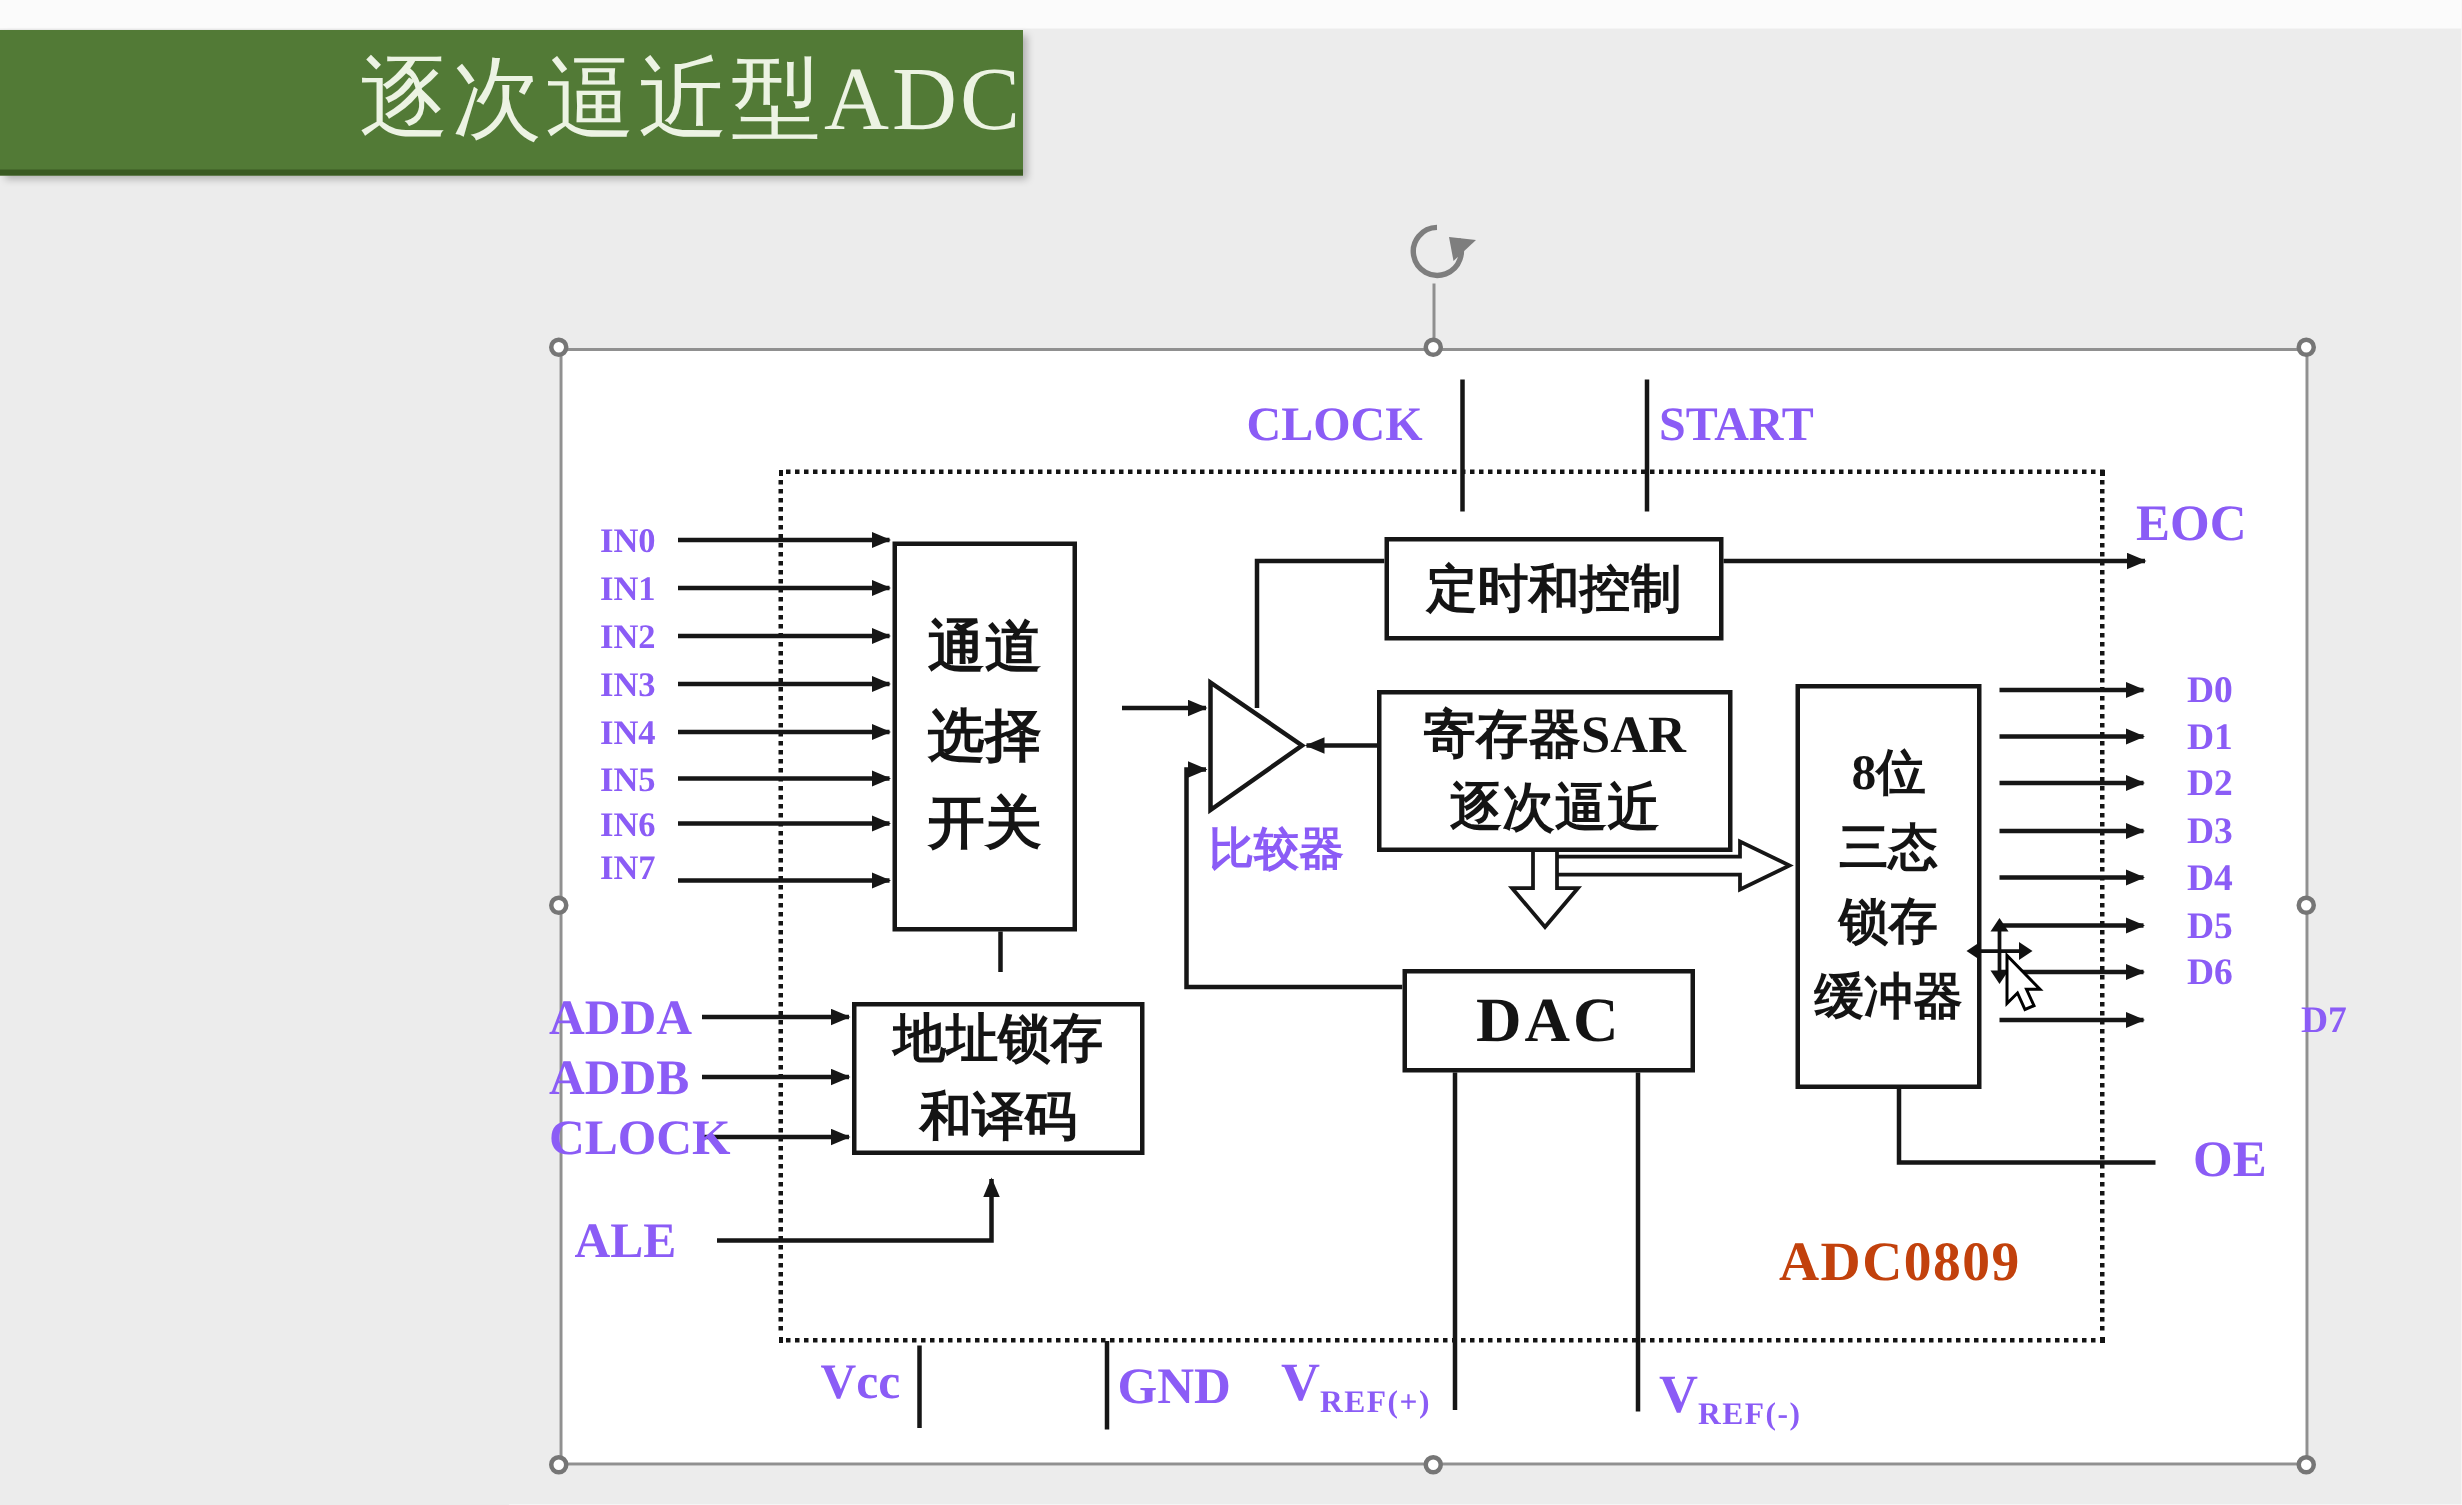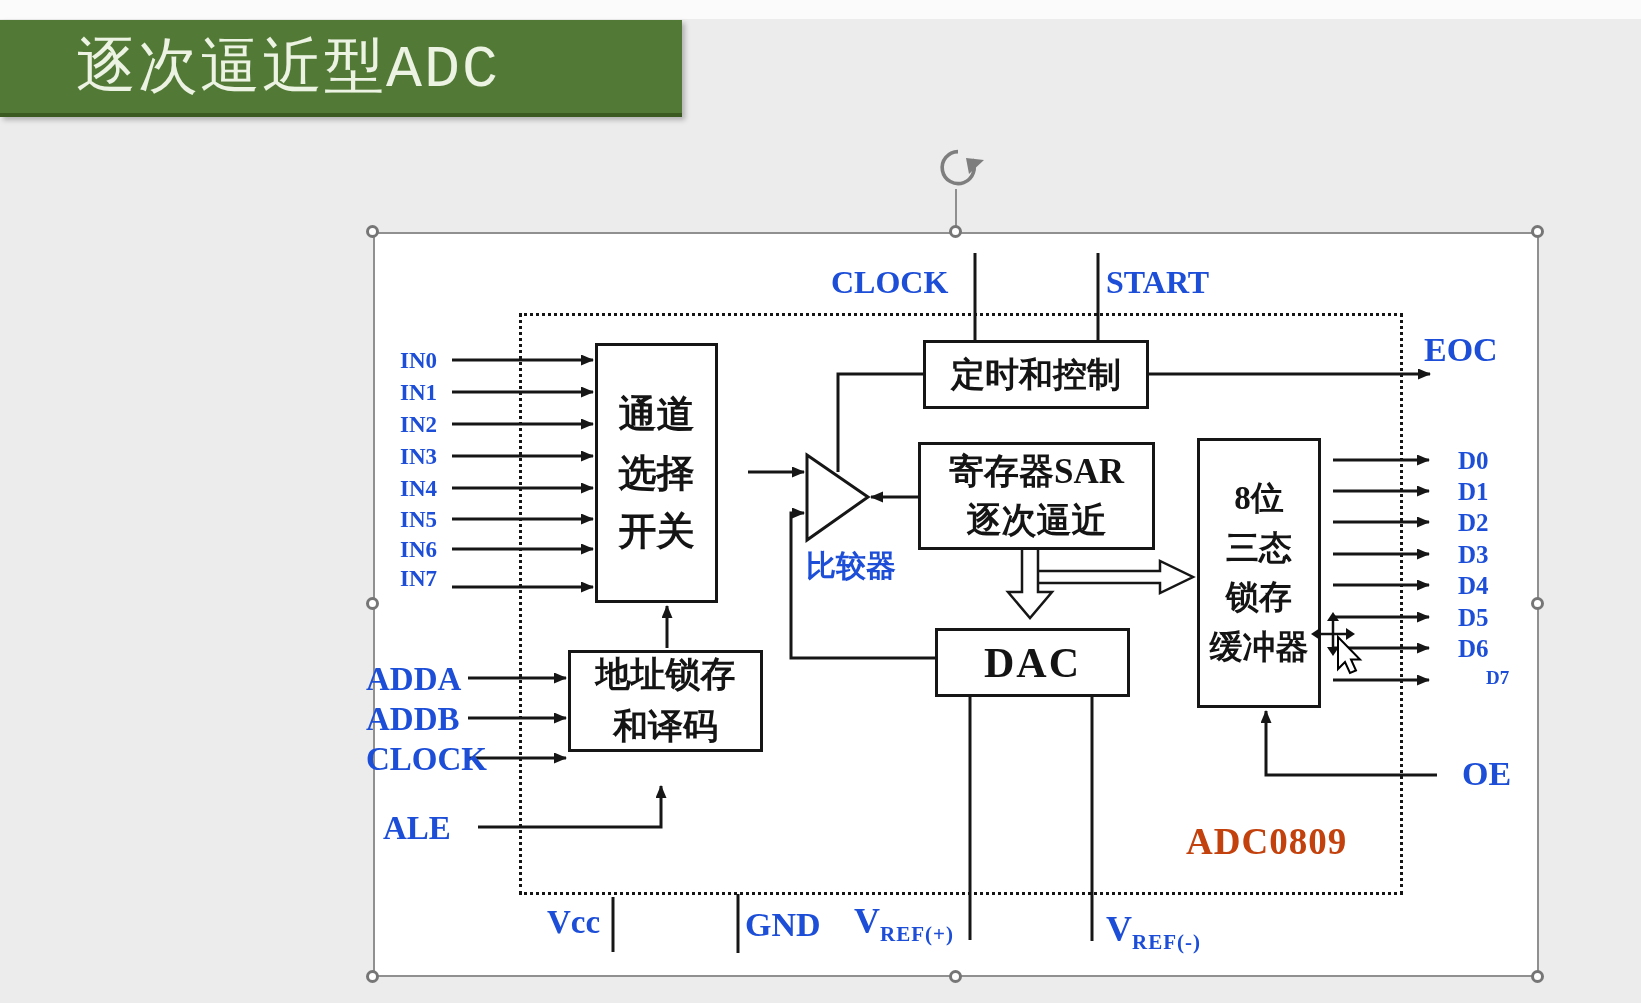--- a/index.html
+++ b/index.html
@@ -7,21 +7,22 @@
     width:1641px;height:1003px;position:relative;overflow:hidden;
     background:#ececec;
     font-family:"Liberation Serif","DejaVu Serif",serif;
   }
   .topstrip{position:absolute;left:0;top:0;width:1641px;height:19px;background:#fbfbfb;}
   .banner{
     position:absolute;left:0;top:20px;width:682px;height:97px;
     background:#527a36;border-bottom:4px solid #3a5a22;box-sizing:border-box;
     box-shadow:3px 3px 5px rgba(0,0,0,0.25);
     display:flex;align-items:center;
-    font-family:Liberation Mono, monospace;
+    font-family:Liberation Serif, serif;
+    justify-content:flex-end;
   }
   .banner span{
     color:#ecf3e3;font-size:60px;letter-spacing:2px;padding-left:76px;white-space:nowrap;
   }
   
   .sel-frame{
     position:absolute;left:373px;top:232px;width:1166px;height:745px;
     background:#ffffff;border:2px solid #909090;box-sizing:border-box;
   }
   .hdl{
@@ -32,23 +33,23 @@
   
   .dotted-border{
     position:absolute;left:519px;top:313px;width:884px;height:582px;
     border:3px dotted #141414;box-sizing:border-box;z-index:2;
   }
   svg.wires{position:absolute;left:0;top:0;z-index:3;}
   svg.overlay{position:absolute;left:0;top:0;z-index:10;}
   .blk{
     position:absolute;background:#fff;border:3px solid #161616;box-sizing:border-box;
     display:flex;flex-direction:column;align-items:center;justify-content:center;
-    font-weight:bold;color:#141414;z-index:4;text-align:center;
-  }
-  .lbl{position:absolute;font-weight:bold;color:#1d4ed8;z-index:5;white-space:nowrap;}
+    font-weight:bold;color:#141414;z-index:4;text-align:center;margin-top:18px;
+  }
+  .lbl{position:absolute;font-weight:bold;color:#8b5cf6;z-index:5;white-space:nowrap;}
   .vsub{font-size:21px;font-weight:bold;vertical-align:-8px;letter-spacing:1px;}
 </style>
 </head>
 <body>
 
 <div class="topstrip"></div>
 
 <div class="banner">
   <span>逐次逼近型ADC</span>
 </div>
@@ -172,21 +173,21 @@
 <div class="lbl" style="left:1424px;top:331px;font-size:34px">EOC</div>
 <div class="lbl" style="left:1462px;top:755px;font-size:34px">OE</div>
 
 <div class="lbl" style="left:1458px;top:447px;font-size:25px">D0</div>
 <div class="lbl" style="left:1458px;top:478px;font-size:25px">D1</div>
 <div class="lbl" style="left:1458px;top:509px;font-size:25px">D2</div>
 <div class="lbl" style="left:1458px;top:541px;font-size:25px">D3</div>
 <div class="lbl" style="left:1458px;top:572px;font-size:25px">D4</div>
 <div class="lbl" style="left:1458px;top:604px;font-size:25px">D5</div>
 <div class="lbl" style="left:1458px;top:635px;font-size:25px">D6</div>
-<div class="lbl" style="left:1486px;top:667px;font-size:19px">D7</div>
+<div class="lbl" style="left:1534px;top:667px;font-size:25px">D7</div>
 
 <div class="lbl" style="left:547px;top:904px;font-size:33px">Vcc</div>
 <div class="lbl" style="left:745px;top:906px;font-size:34px">GND</div>
 <div class="lbl" style="left:854px;top:900px;font-size:36px"><span>V</span><span class="vsub">REF(+)</span></div>
 <div class="lbl" style="left:1106px;top:908px;font-size:36px"><span>V</span><span class="vsub">REF(-)</span></div>
 
 <div class="lbl" style="left:806px;top:546px;font-size:30px">比较器</div>
 <div class="lbl" style="left:1186px;top:820px;font-size:37px;color:#c2410c;letter-spacing:1px">ADC0809</div>
 
 <svg class="overlay" width="1641" height="1003">

